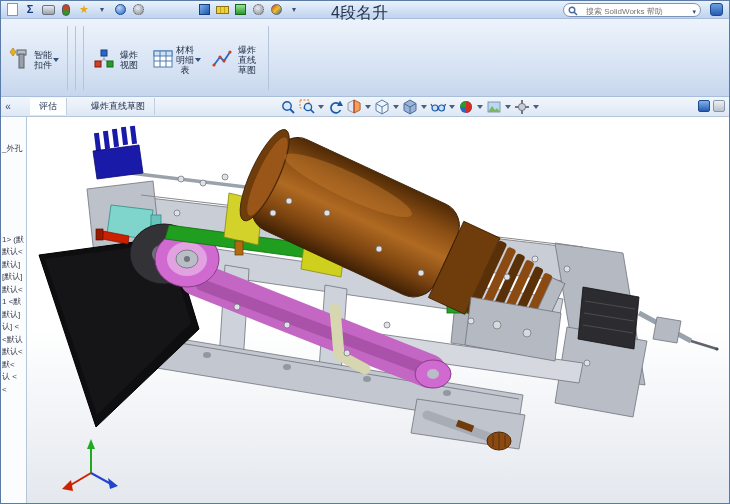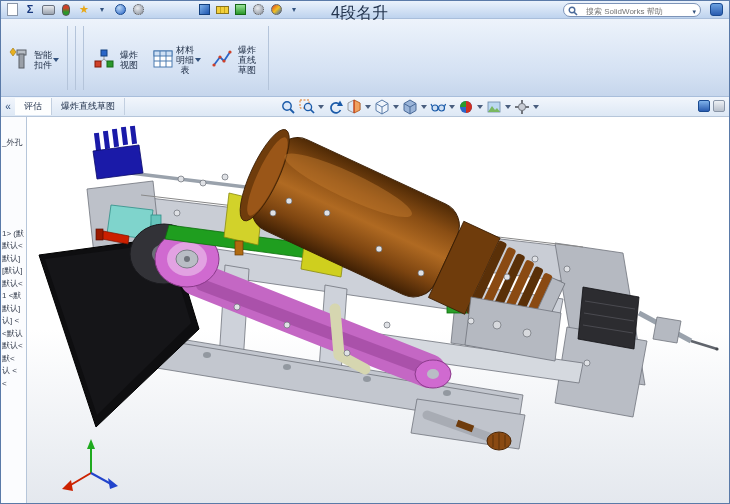--- a/index.html
+++ b/index.html
@@ -33,33 +33,33 @@
   .ribbon { height:78px; background:linear-gradient(#edf3fb,#d4e1f3 70%,#c6d6ec); border-bottom:1px solid #a9bedb; display:flex; align-items:stretch; padding:3px 2px 2px 4px; gap:1px; }
   .rbtn { display:flex; flex-direction:row; align-items:center; justify-content:flex-start; padding:3px 3px 1px; border:1px solid transparent; border-radius:3px; max-width:58px; }
   .ricon { width:24px; height:24px; flex:0 0 24px; }
   .rlabel { font-size:9px; line-height:10px; text-align:center; color:#1d2c44; margin-top:2px; max-width:46px; }
   .rdd { width:0; height:0; border-left:3px solid transparent; border-right:3px solid transparent; border-top:4px solid #33527e; margin-top:2px; }
   .rsep { width:1px; background:#b4c4da; margin:4px 3px; }
 
   
   .tabstrip { height:20px; background:linear-gradient(#f2f6fc,#dde8f5); border-bottom:1px solid #b6c6da; display:flex; align-items:center; position:relative; font-size:9px; }
   .collapse-btn { width:14px; text-align:center; color:#33527e; font-size:10px; }
-  .tab { padding:2px 9px; color:#24344e; border-right:1px solid #c2cfe0; }
+  .tab { padding:2px 9px; color:#24344e; border-right:1px solid #c2cfe0;margin-left:15px; }
   .tab:first-of-type { border-left:1px solid #c2cfe0; }
   .tab.active { background:#fdfefe; }
   .view-toolbar { position:absolute; left:278px; top:1px; display:flex; align-items:center; gap:1px; }
   .vt-icon { width:18px; height:18px; display:flex; align-items:center; justify-content:center; border-radius:2px; }
   .vt-dd { width:0; height:0; border-left:3px solid transparent; border-right:3px solid transparent; border-top:4px solid #4a5e7e; margin:0 1px; }
   .ts-right { position:absolute; right:4px; top:3px; display:flex; gap:3px; }
   .ts-sq-blue { width:12px; height:12px; background:linear-gradient(#7fb2ea,#2a5cb0); border:1px solid #1a4a90; border-radius:2px; }
   .ts-sq-gray { width:12px; height:12px; background:linear-gradient(#eef1f5,#b8c0cc); border:1px solid #8a96a8; border-radius:2px; }
 
   
   .workspace { display:flex; height:386px; }
-  .feature-tree { width:26px; background:#fbfcfe; border-right:1px solid #b6c6da; overflow:hidden; padding-top:20px; }
+  .feature-tree { width:26px; background:#fbfcfe; border-right:1px solid #b6c6da; overflow:hidden; padding-top:26px; }
   .ft-row { height:12.5px; font-size:8px; line-height:12px; color:#3a4252; white-space:nowrap; overflow:hidden; padding-left:1px; }
   .ft-row.first { margin-bottom:78px; }
   .viewport { position:relative; flex:1; background:linear-gradient(#ffffff 55%, #e4e8ee); overflow:hidden; }
   .model-svg { position:absolute; inset:0; }
   .triad { position:absolute; left:28px; bottom:8px; }
 </style>
 </head>
 <body>
 
 <div class="window">

